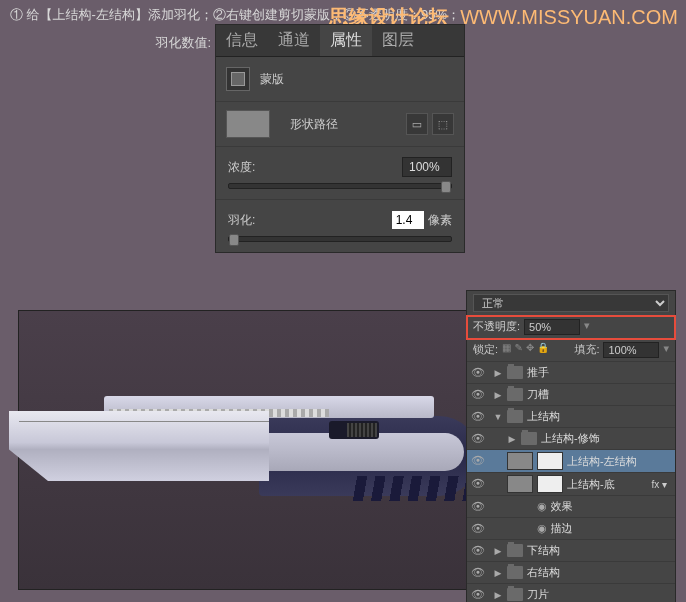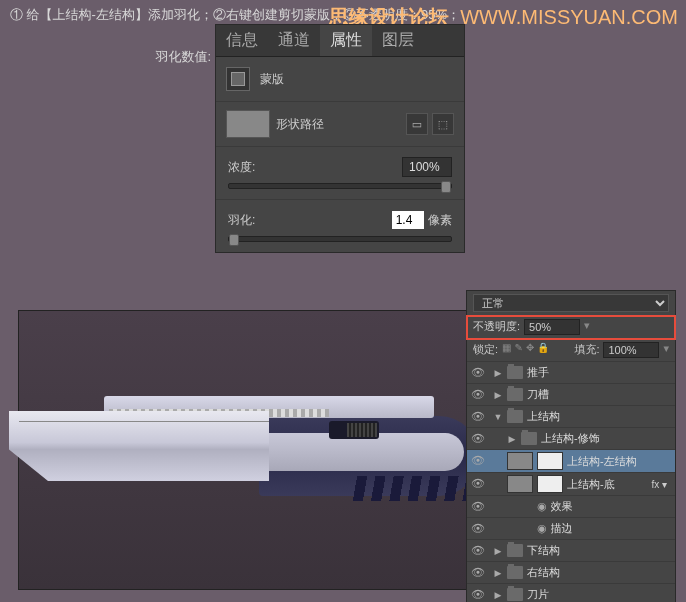--- a/index.html
+++ b/index.html
@@ -1,28 +1,28 @@
 <!DOCTYPE html>
 <html><head>
 <meta charset="utf-8">
 <style>
 *{margin:0;padding:0;box-sizing:border-box;font-family:"Microsoft YaHei",Arial,sans-serif}
 body{background:#6a5d6a;width:686px;height:602px;position:relative;overflow:hidden;font-size:12px;color:#ccc}
 .top-text{padding:6px 10px;color:#d8d8d8;font-size:13px}
-.feather-label{text-align:right;padding-right:475px;color:#d8d8d8;font-size:13px;margin-top:18px}
+.feather-label{text-align:right;padding-right:475px;color:#d8d8d8;font-size:13px;margin-top:4px}
 .watermark{position:absolute;top:4px;right:8px;color:#fdba74;font-size:20px}
 .watermark span:first-child{font-weight:bold;margin-right:6px}
 .props-panel{position:absolute;top:24px;left:215px;width:250px;background:#454545;border:1px solid #2a2a2a}
 .tabs{display:flex;background:#383838;border-bottom:1px solid #222}
 .tab{padding:5px 10px;color:#aaa;font-size:16px;cursor:pointer}
 .tab.active{background:#454545;color:#ddd}
 .mask-row{padding:10px;display:flex;align-items:center;gap:10px}
 .mask-thumb{width:24px;height:24px;background:#333;border:1px solid #666;display:flex;align-items:center;justify-content:center}
 .mask-thumb-inner{width:14px;height:14px;background:#666;border:1px solid #999}
-.shape-row{padding:8px 10px;display:flex;align-items:center;gap:6px;border-top:1px solid #3a3a3a}
+.shape-row{padding:8px 10px;display:flex;align-items:center;gap:20px;border-top:1px solid #3a3a3a}
 .shape-thumb{width:44px;height:28px;background:#888;border:1px solid #555}
 .shape-btns{margin-left:auto;display:flex;gap:4px}
 .icon-btn{width:22px;height:22px;background:#383838;border:1px solid #555;display:flex;align-items:center;justify-content:center;color:#aaa;font-size:11px}
 .slider-row{padding:10px 12px;border-top:1px solid #3a3a3a}
 .slider-head{display:flex;justify-content:space-between;align-items:center;margin-bottom:6px}
 .val-box{background:#333;border:1px solid #222;padding:2px 6px;color:#ddd;min-width:50px;text-align:left;display:inline-block}
 .val-input{background:#fff;border:1px solid #444;padding:2px 4px;color:#000;width:34px;text-align:left;font-size:12px}
 .slider-track{height:6px;background:#333;border:1px solid #222;position:relative;border-radius:2px}
 .slider-handle{position:absolute;top:-3px;width:10px;height:12px;background:#888;border:1px solid #555;border-radius:2px}
 .canvas{position:absolute;top:310px;left:18px;width:450px;height:280px;background:linear-gradient(180deg,#4a3f4a 0%,#3a323a 100%);border:1px solid #222}

